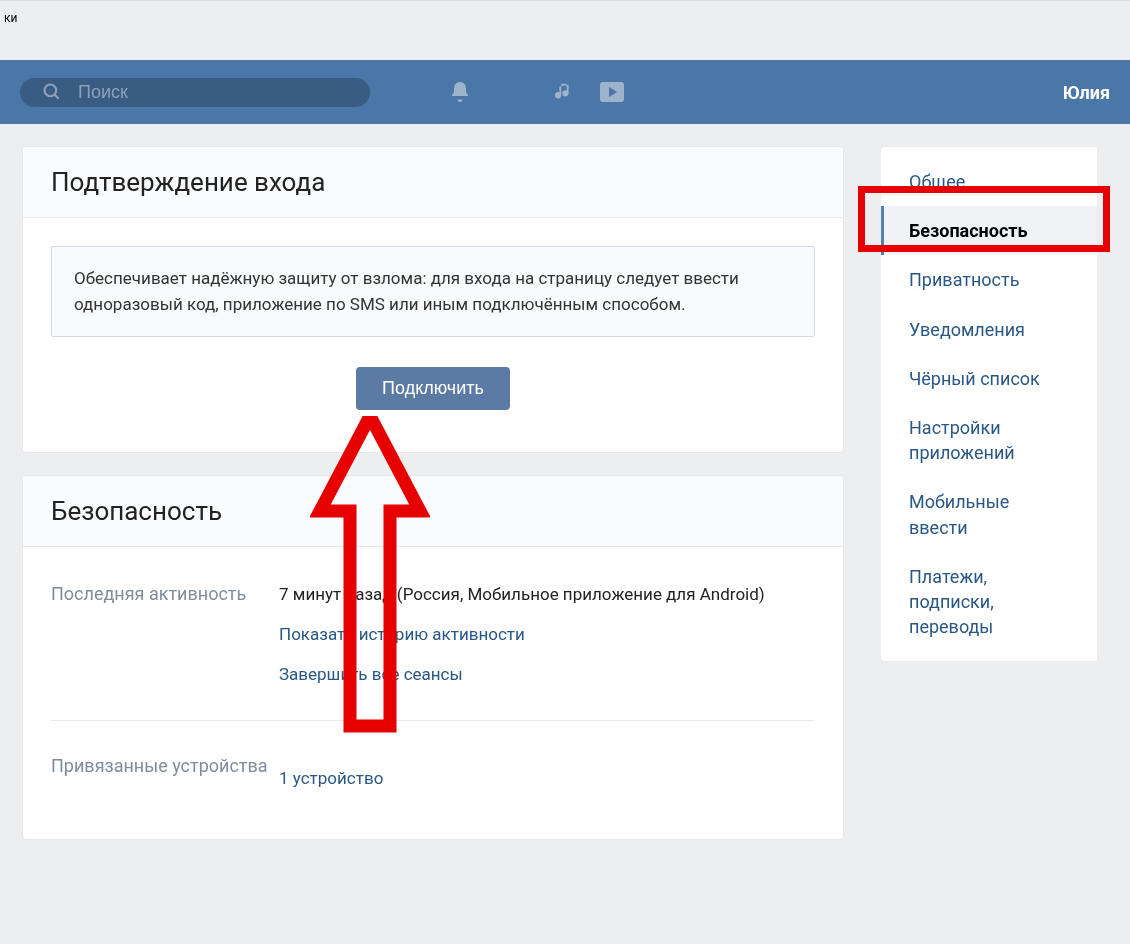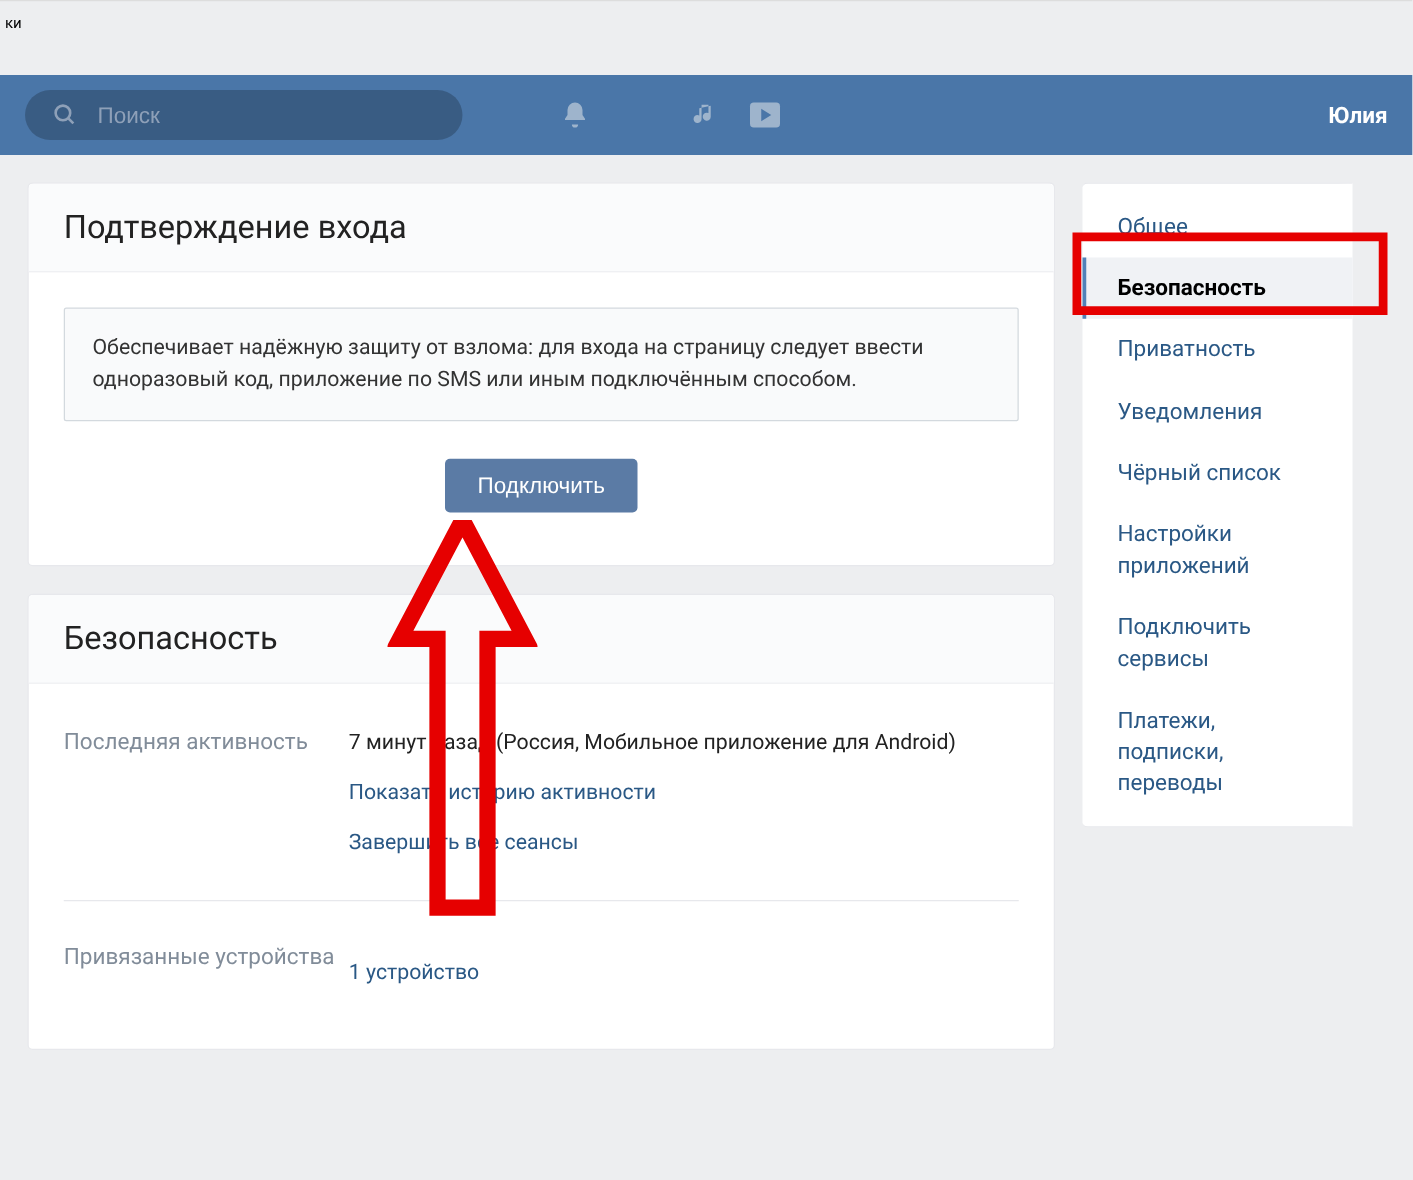--- a/index.html
+++ b/index.html
@@ -23,21 +23,21 @@
       background: #4a76a8;
       height: 64px;
       display: flex;
       align-items: center;
       padding: 0 20px;
       gap: 24px;
     }
     .search-box {
       background: rgba(0,0,0,0.22);
       border-radius: 32px;
-      height: 40px;
+      height: 29px;
       width: 350px;
       display: flex;
       align-items: center;
       padding: 0 18px;
       gap: 12px;
     }
     .search-box input {
       background: transparent;
       border: none;
       outline: none;
@@ -139,20 +139,21 @@
     }
     .side-col {
       background: #fff;
       border: 1px solid #e7e8ec;
       border-left: none;
       border-right: none;
       border-radius: 4px 0 0 4px;
       width: 216px;
       padding: 10px 0;
       position: relative;
+      margin-left: 15px;
     }
     .side-item {
       display: block;
       padding: 12px 28px;
       font-size: 18px;
       color: #2a5885;
       text-decoration: none;
       line-height: 1.4;
       position: relative;
     }
@@ -257,21 +258,21 @@
     </div>
   </div>
 
   <div class="side-col">
     <a href="#" class="side-item"><span>Общее</span></a>
     <a href="#" class="side-item active"><span>Безопасность</span></a>
     <a href="#" class="side-item"><span>Приватность</span></a>
     <a href="#" class="side-item"><span>Уведомления</span></a>
     <a href="#" class="side-item"><span>Чёрный список</span></a>
     <a href="#" class="side-item"><span>Настройки приложений</span></a>
-    <a href="#" class="side-item"><span>Подключить сервисы</span></a>
+    <a href="#" class="side-item"><span>Мобильные ввести</span></a>
     <a href="#" class="side-item"><span>Платежи, подписки, переводы</span></a>
   </div>
 </div>
 
 <div class="red-box-highlight" style="left:858px; top:186px; width:252px; height:66px;"></div>
 
 <svg class="red-arrow" style="left:310px; top:416px;" width="120" height="330" viewBox="0 0 120 330">
   <path d="M60 0 L10 95 L40 95 L40 310 L80 310 L80 95 L110 95 Z" fill="none" stroke="#e60000" stroke-width="13" stroke-linejoin="miter"></path>
 </svg>
 

